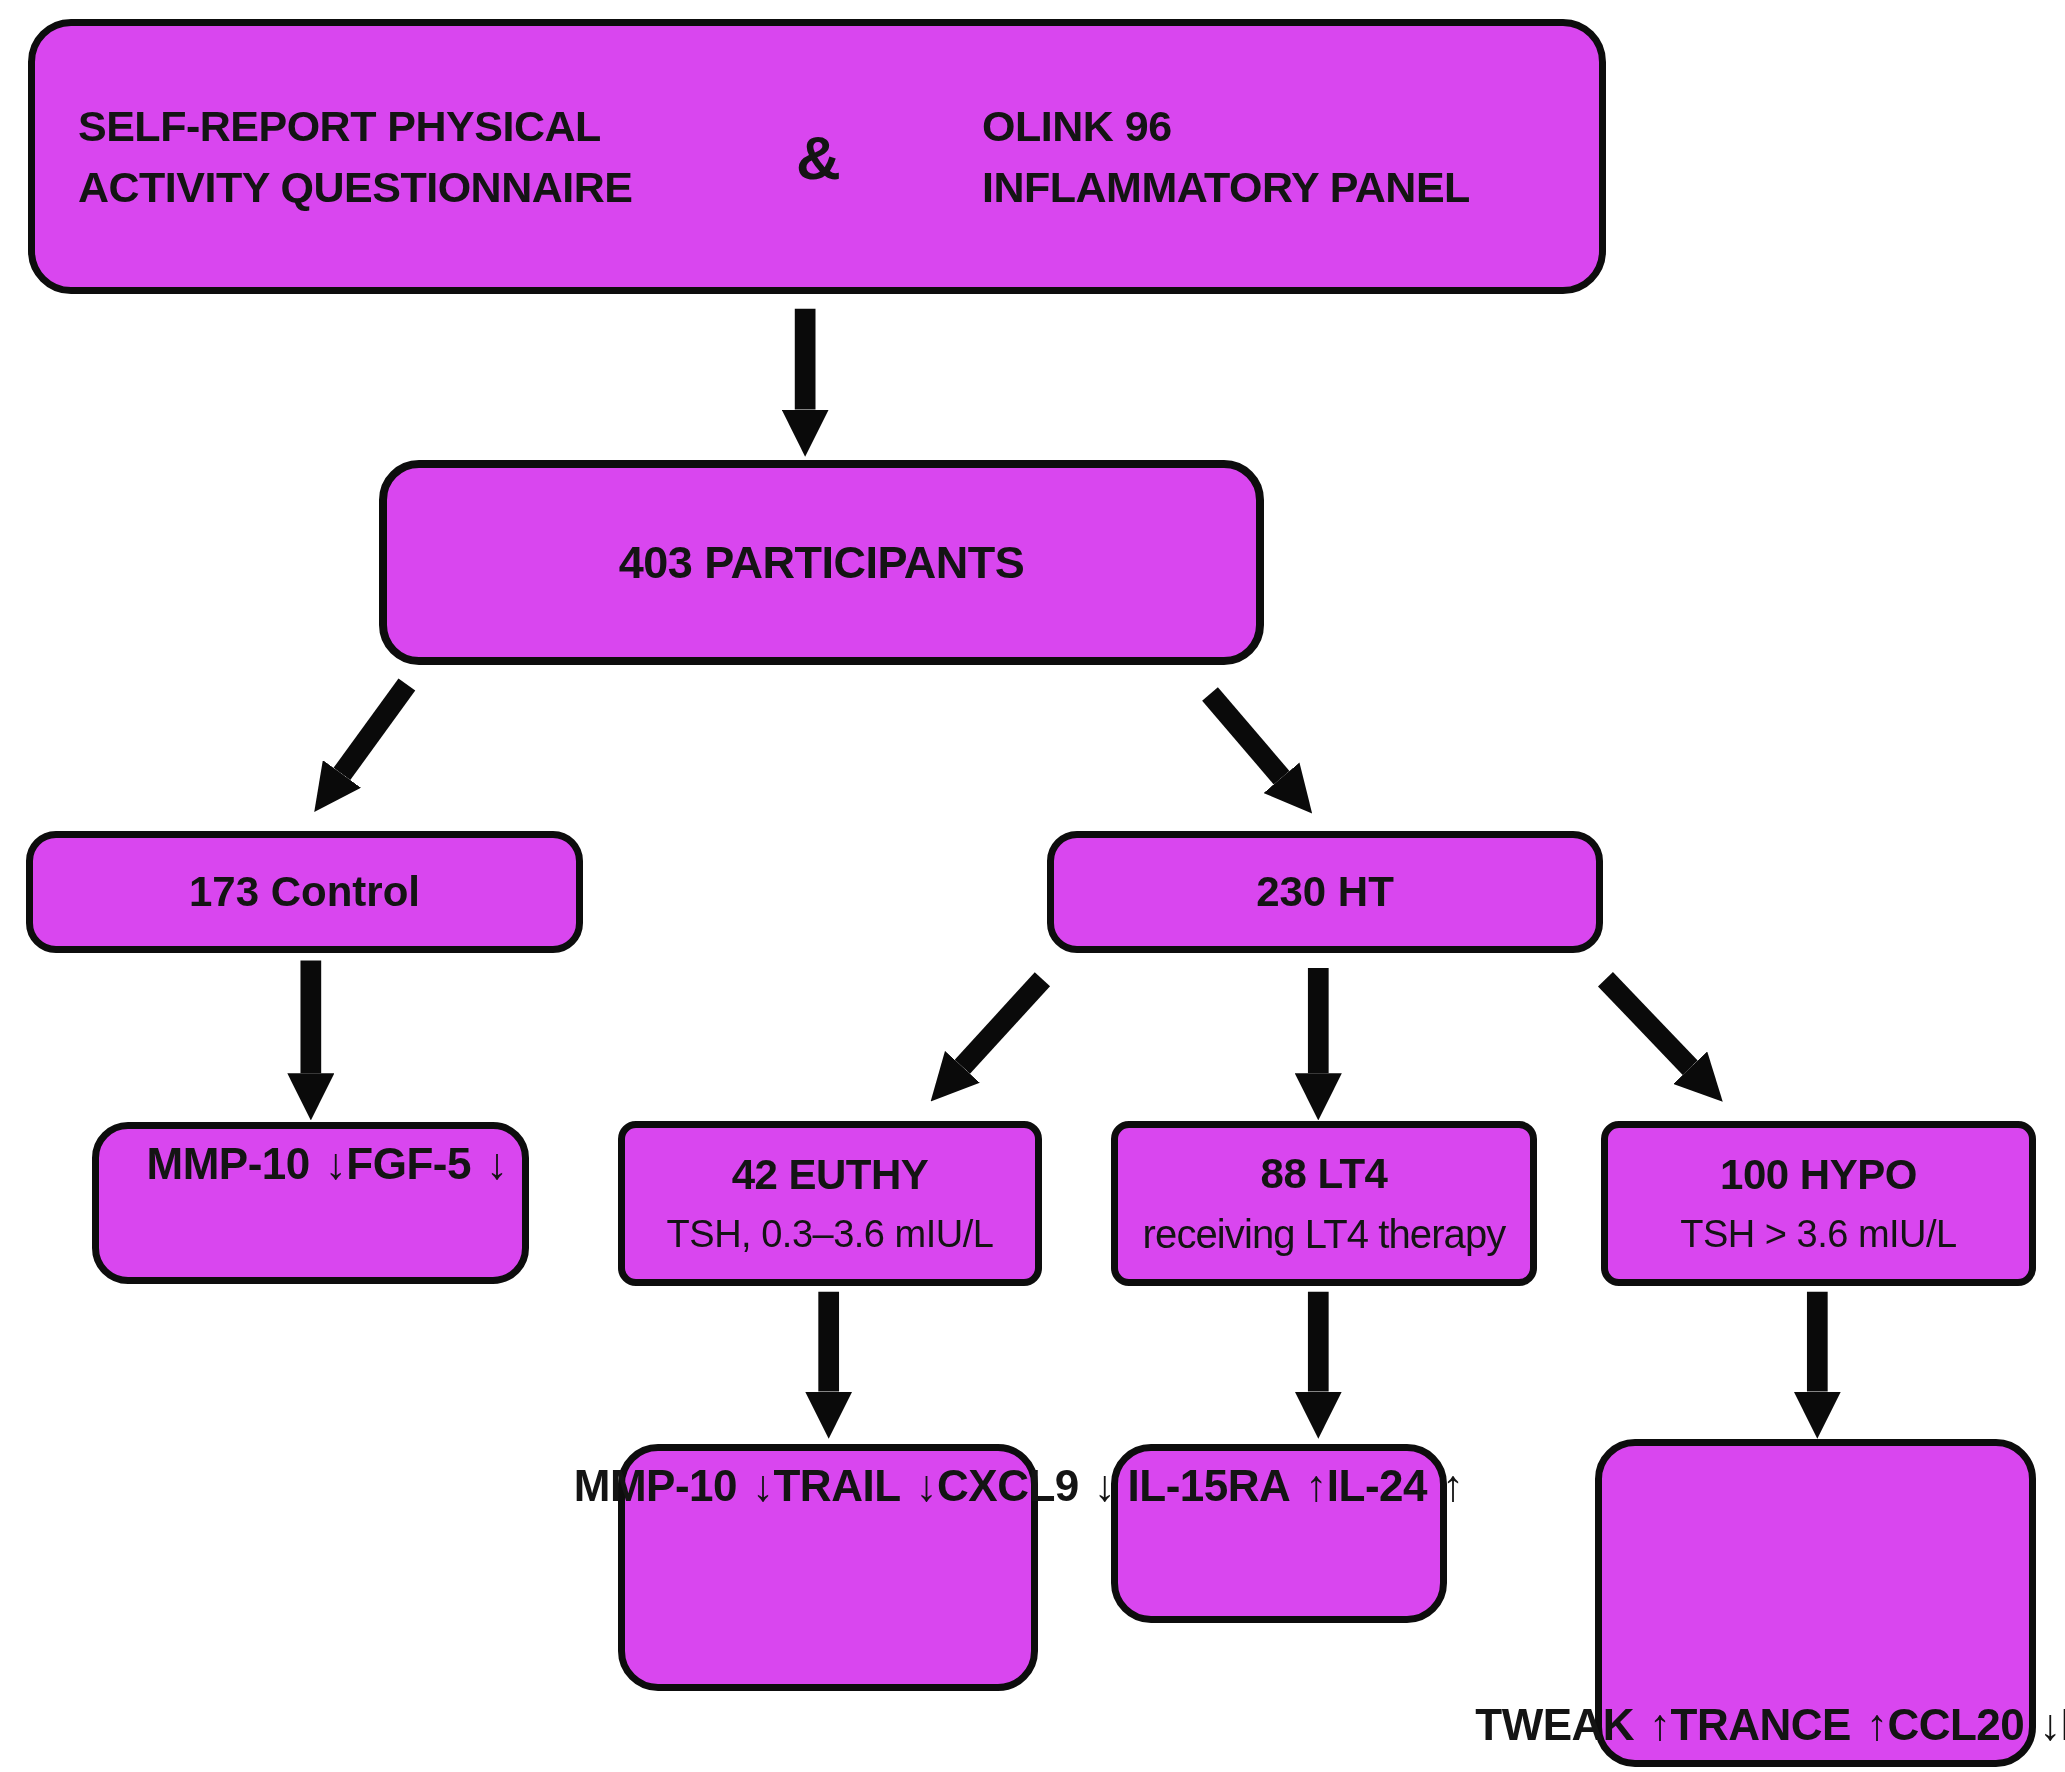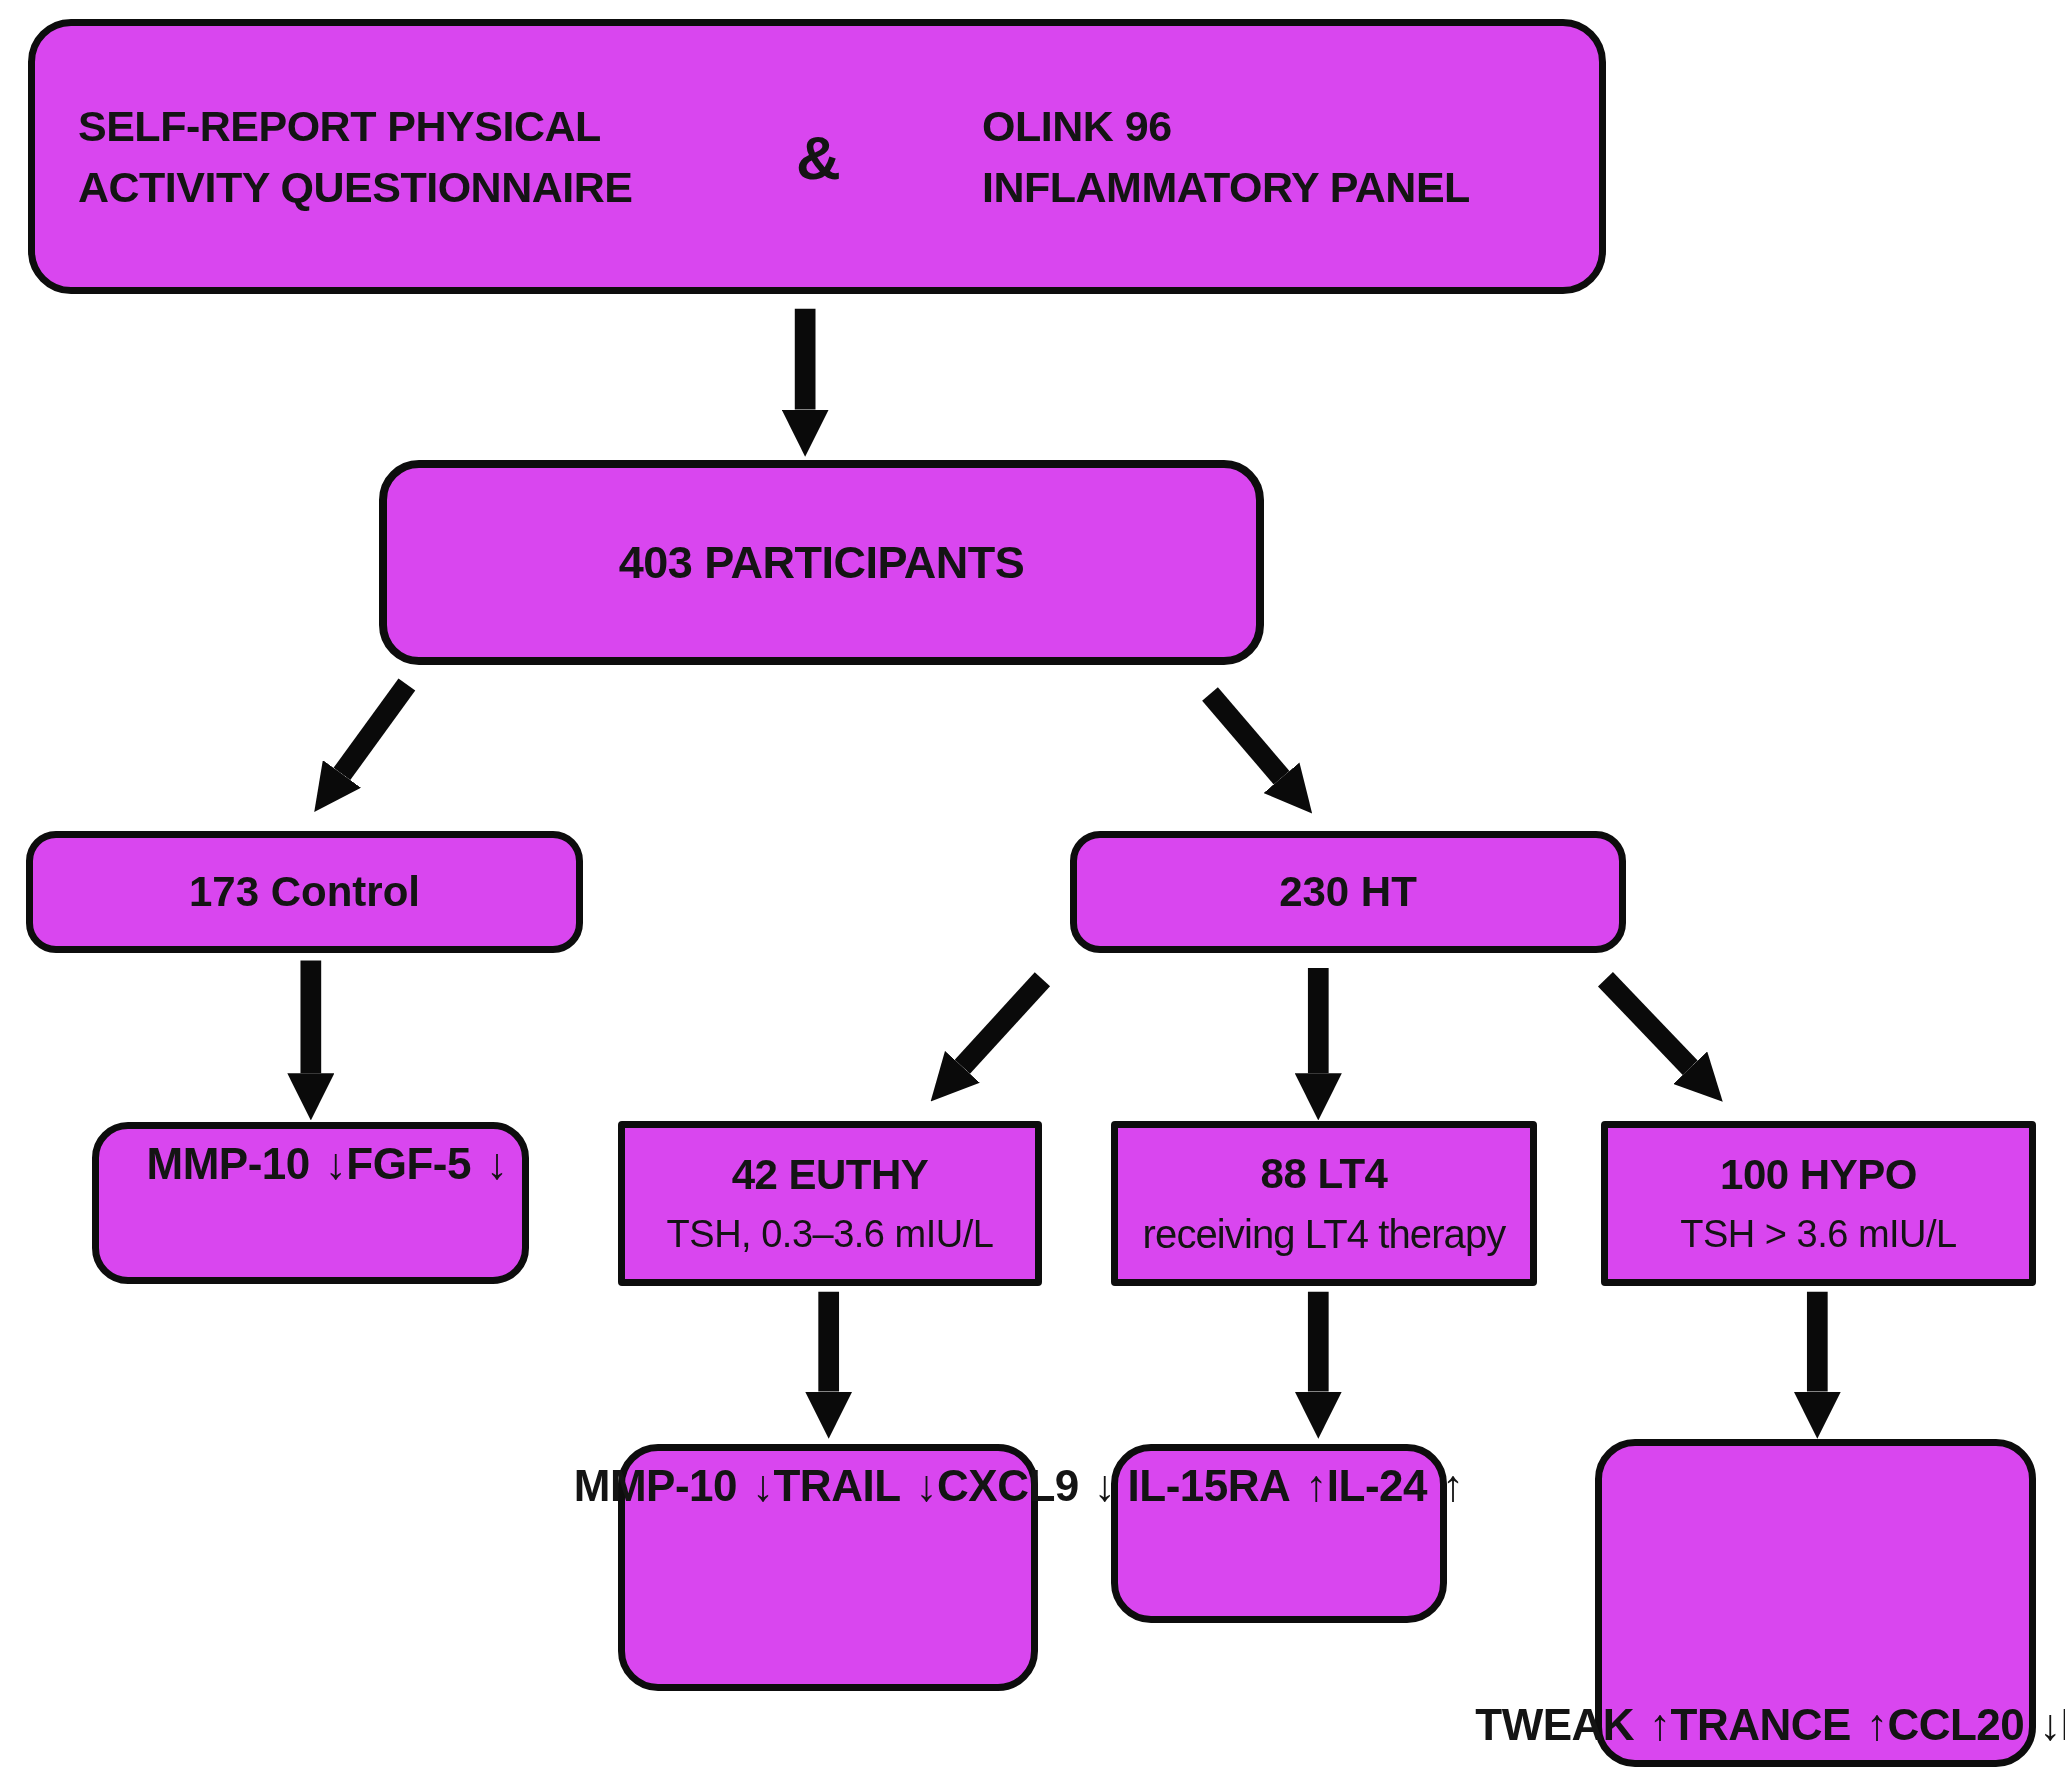--- a/index.html
+++ b/index.html
@@ -47,27 +47,27 @@
     font-size: 43px; font-weight: bold; line-height: 1.42; letter-spacing: -0.5px;
     white-space: pre-line;
   }
   .line2 { display: block; }
 
   
   .center-box { display: flex; align-items: center; justify-content: center; }
   .participants-box { left: 379px; top: 460px; width: 885px; height: 205px; border-radius: 40px; border-width: 8.5px; }
   .participants-box .lbl { font-size: 45px; font-weight: bold; letter-spacing: -0.5px; }
   .control-box { left: 26px; top: 831px; width: 557px; height: 122px; border-radius: 30px; }
-  .ht-box { left: 1047px; top: 831px; width: 556px; height: 122px; border-radius: 30px; margin-left: 23px; }
+  .ht-box { left: 1047px; top: 831px; width: 556px; height: 122px; border-radius: 30px; }
   .control-box .lbl, .ht-box .lbl { font-size: 42px; font-weight: bold; }
 
   
   .sub-box {
     display: flex; flex-direction: column; align-items: center; justify-content: center;
-    border-radius: 4px; text-align: center;
+    border-radius: 18px; text-align: center;
   }
   .euthy-box { left: 618px; top: 1121px; width: 424px; height: 165px; }
   .lt4-box  { left: 1111px; top: 1121px; width: 426px; height: 165px; }
   .hypo-box { left: 1601px; top: 1121px; width: 435px; height: 165px; }
   .sub-box .sub-title { font-size: 42px; font-weight: bold; letter-spacing: -0.5px; }
   .sub-box .sub-sub { font-size: 38px; font-weight: normal; margin-top: 14px; letter-spacing: -0.5px; white-space: nowrap; }
   .lt4-box .sub-sub { font-size: 40px; letter-spacing: -0.9px; }
 
   
   .result-box {

